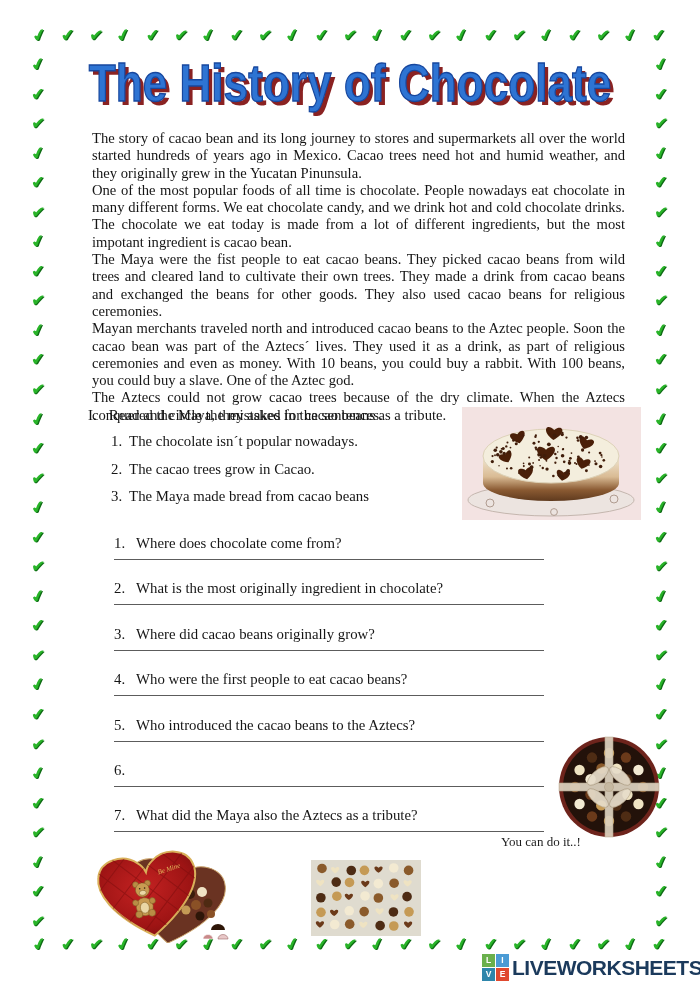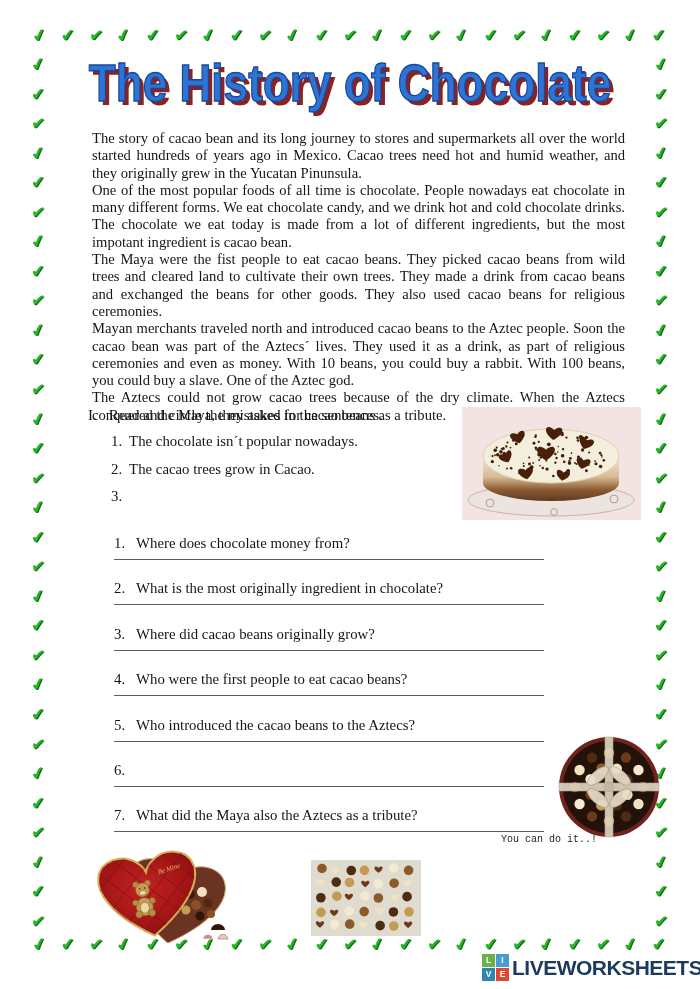--- a/index.html
+++ b/index.html
@@ -33,22 +33,22 @@
   #sec2-head{left:84px;top:510px;width:380px;gap:24px;}
   .s1-items{position:absolute;left:111px;top:432px;width:350px;font-size:14.8px;}
   .s1-item{display:flex;gap:7px;margin-bottom:8.6px;line-height:19px;}
 
   
   .questions{position:absolute;left:114px;top:534px;width:436px;font-size:14.8px;}
   .qblock{height:45.4px;}
   .qtext{display:flex;gap:11px;line-height:19px;}
   .aline{width:430px;border-bottom:1.3px solid #5c5c5c;height:6px;margin-top:0;}
 
-  .youcando{position:absolute;left:501px;top:834px;font-family:Liberation Mono, monospace;
-            font-size:10px;color:#1c1c1c;}
+  .youcando{position:absolute;left:501px;top:834px;font-family:Liberation Serif, serif;
+            font-size:13px;color:#1c1c1c;}
 
   
   .photo{position:absolute;}
   #cake-photo{left:462px;top:407px;}
   #roundbox-photo{left:556px;top:735px;}
   #heartbox-photo{left:91px;top:844px;}
   #chocgrid-photo{left:311px;top:860px;}
   .lidtext{font:italic 7px "Liberation Serif",serif;fill:#e3b85c;}
 
   
@@ -197,20 +197,21 @@
     <div class="s1-item">
       <span>1.</span>
       <span>The chocolate isn´t popular nowadays.</span>
     </div>
     <div class="s1-item">
       <span>2.</span>
       <span>The cacao trees grow in Cacao.</span>
     </div>
     <div class="s1-item">
       <span>3.</span>
+      <span>The Maya made bread from cacao beans</span>
     </div>
   </div>
 
   <svg id="cake-photo" class="photo" width="179" height="113" viewBox="0 0 179 113">
     <rect width="179" height="113" fill="#f3e3e2"></rect>
     <ellipse cx="89" cy="93" rx="83" ry="16" fill="#ece4e0" stroke="#c4b6ae" stroke-width="1"></ellipse>
     <circle cx="28" cy="96" r="4" fill="none" stroke="#b09c90" stroke-width="1"></circle>
     <circle cx="152" cy="92" r="4" fill="none" stroke="#b09c90" stroke-width="1"></circle>
     <circle cx="92" cy="105" r="3.4" fill="none" stroke="#b09c90" stroke-width="1"></circle>
     <defs>
@@ -331,21 +332,21 @@
         <circle cx="80.78240052955859" cy="61.06819897242253" r="1.2237743377685546" fill="#401d0a"></circle>
         <circle cx="34.71132883328163" cy="40.58659599141377" r="1.0941276550292969" fill="#401d0a"></circle>
       </g>
   </svg>
 
 
   <div class="questions">
     <div class="qblock">
       <div class="qtext">
           <span>1.</span>
-          <span>Where does chocolate money from?</span>
+          <span>Where does chocolate come from?</span>
         </div>
       <div class="aline"></div>
     </div>
     <div class="qblock">
       <div class="qtext">
           <span>2.</span>
           <span>What is the most originally ingredient in chocolate?</span>
         </div>
       <div class="aline"></div>
     </div>

